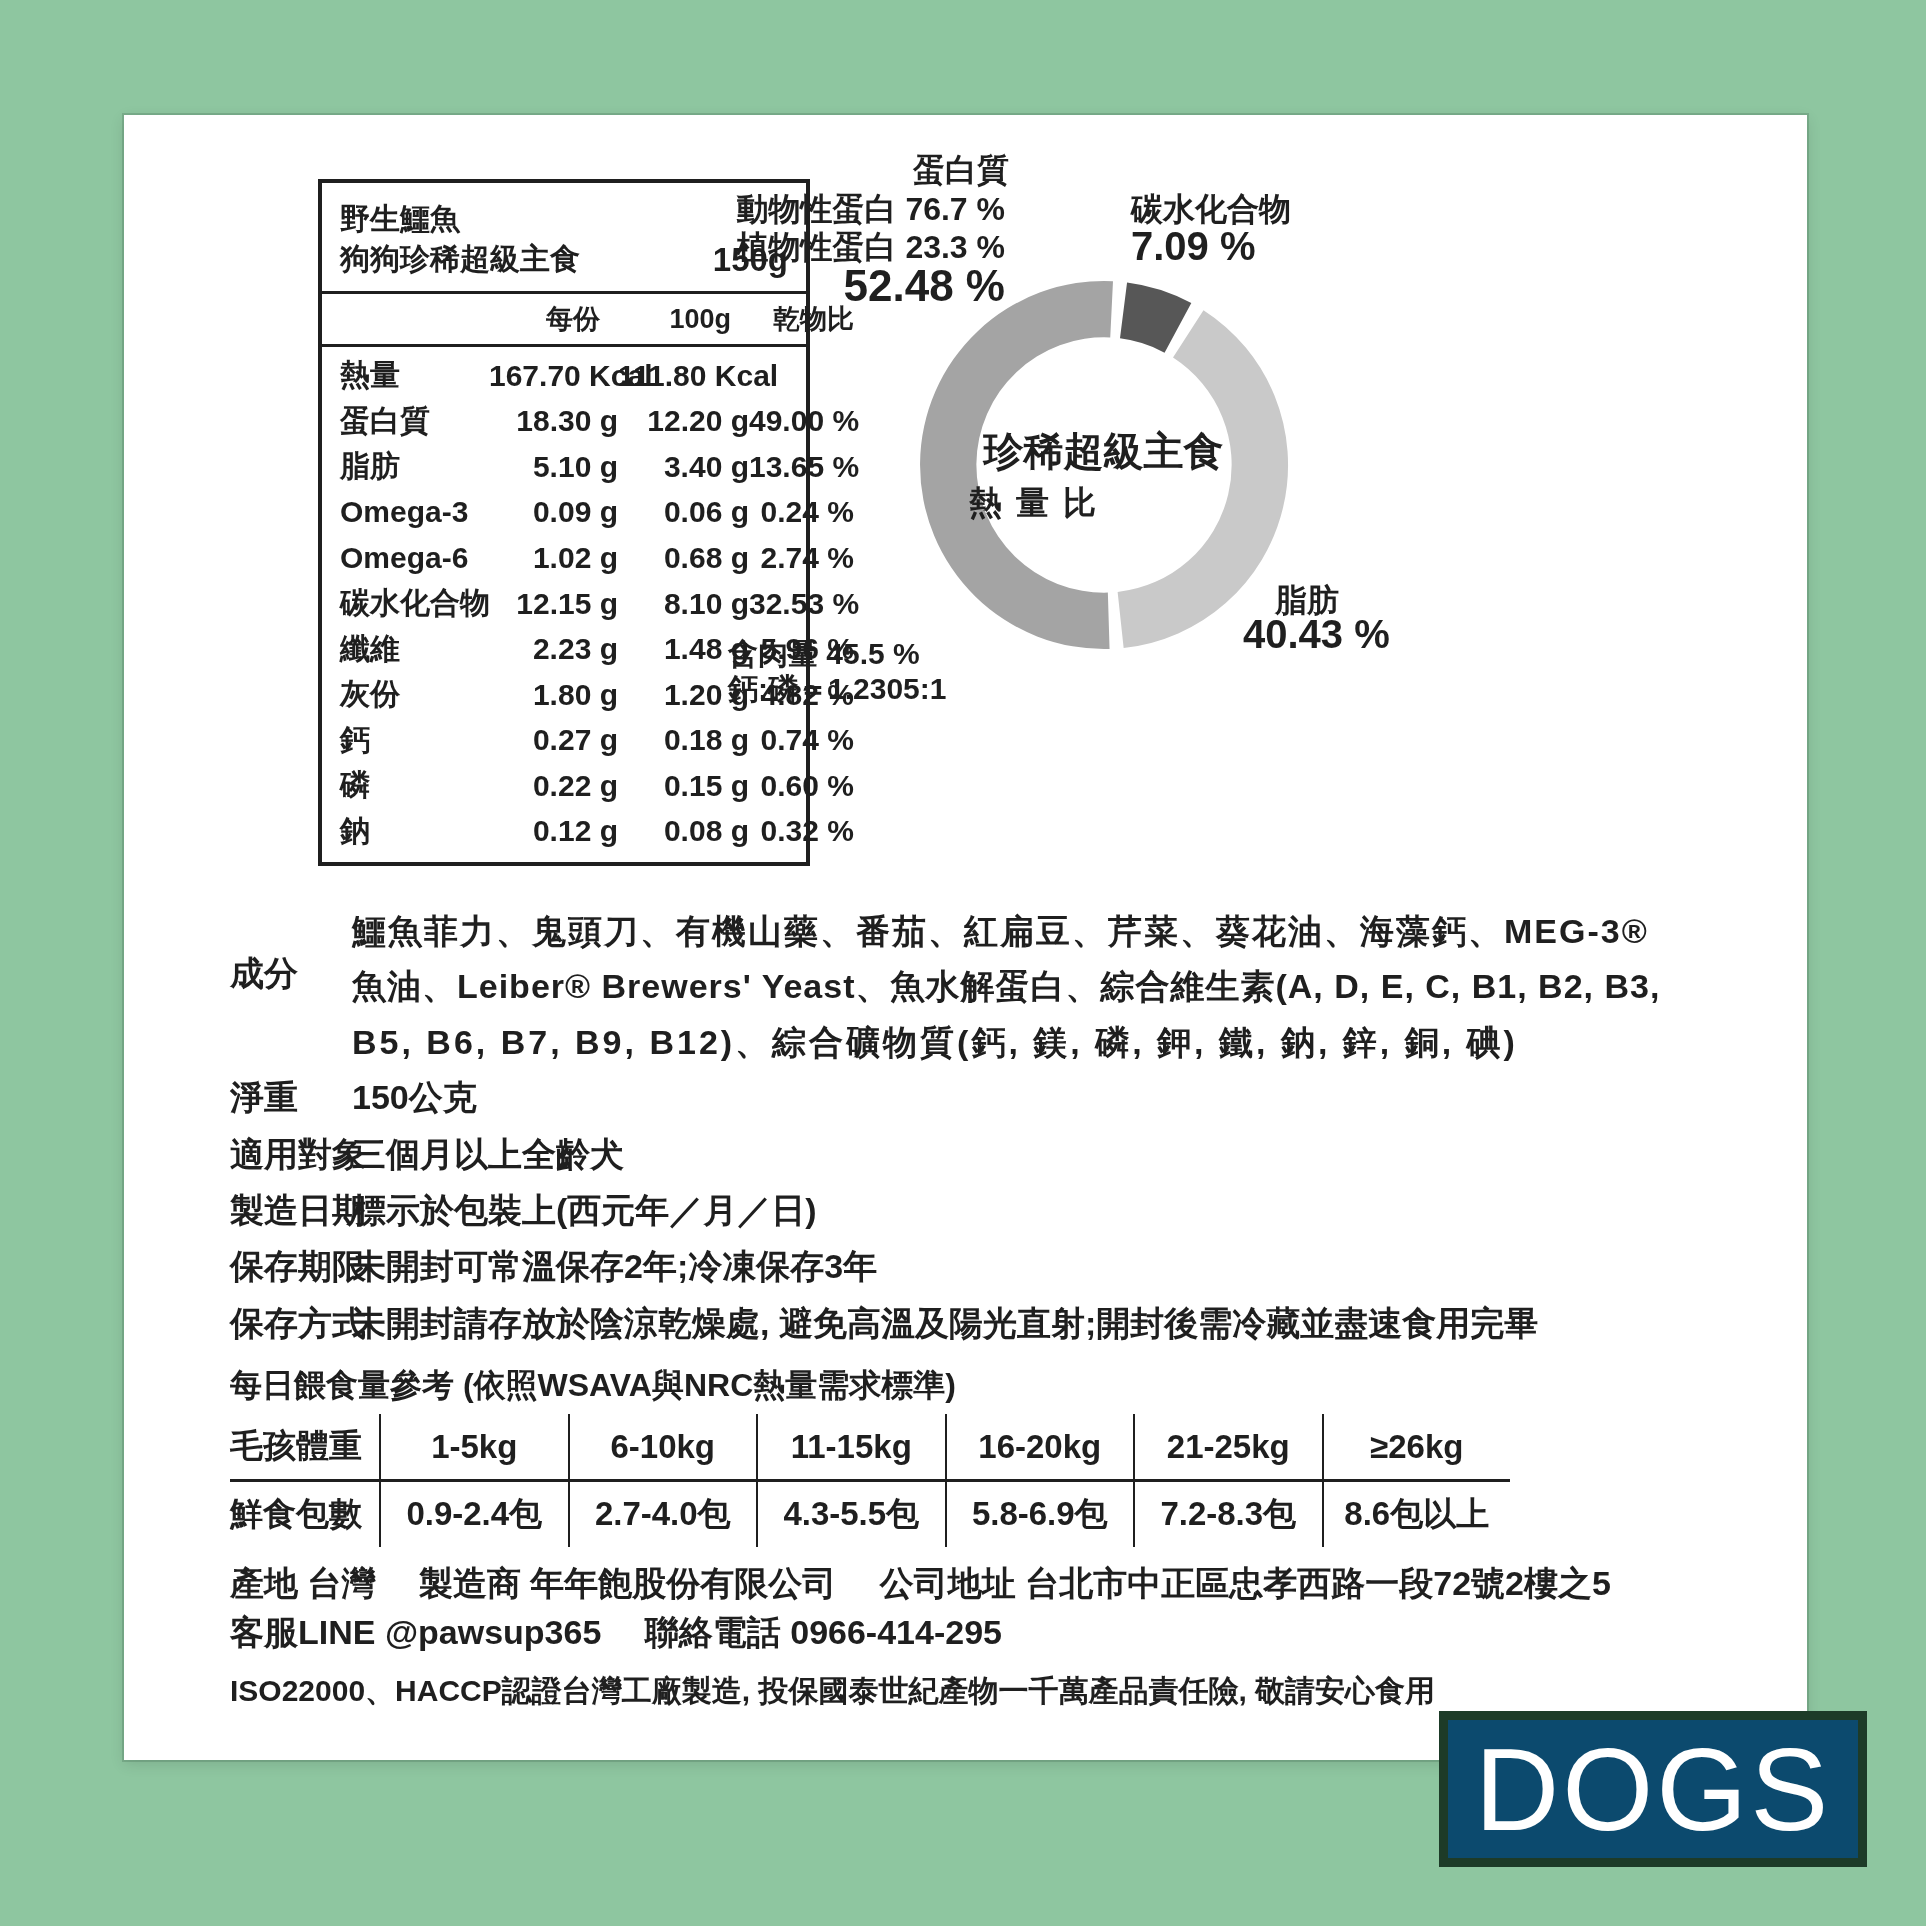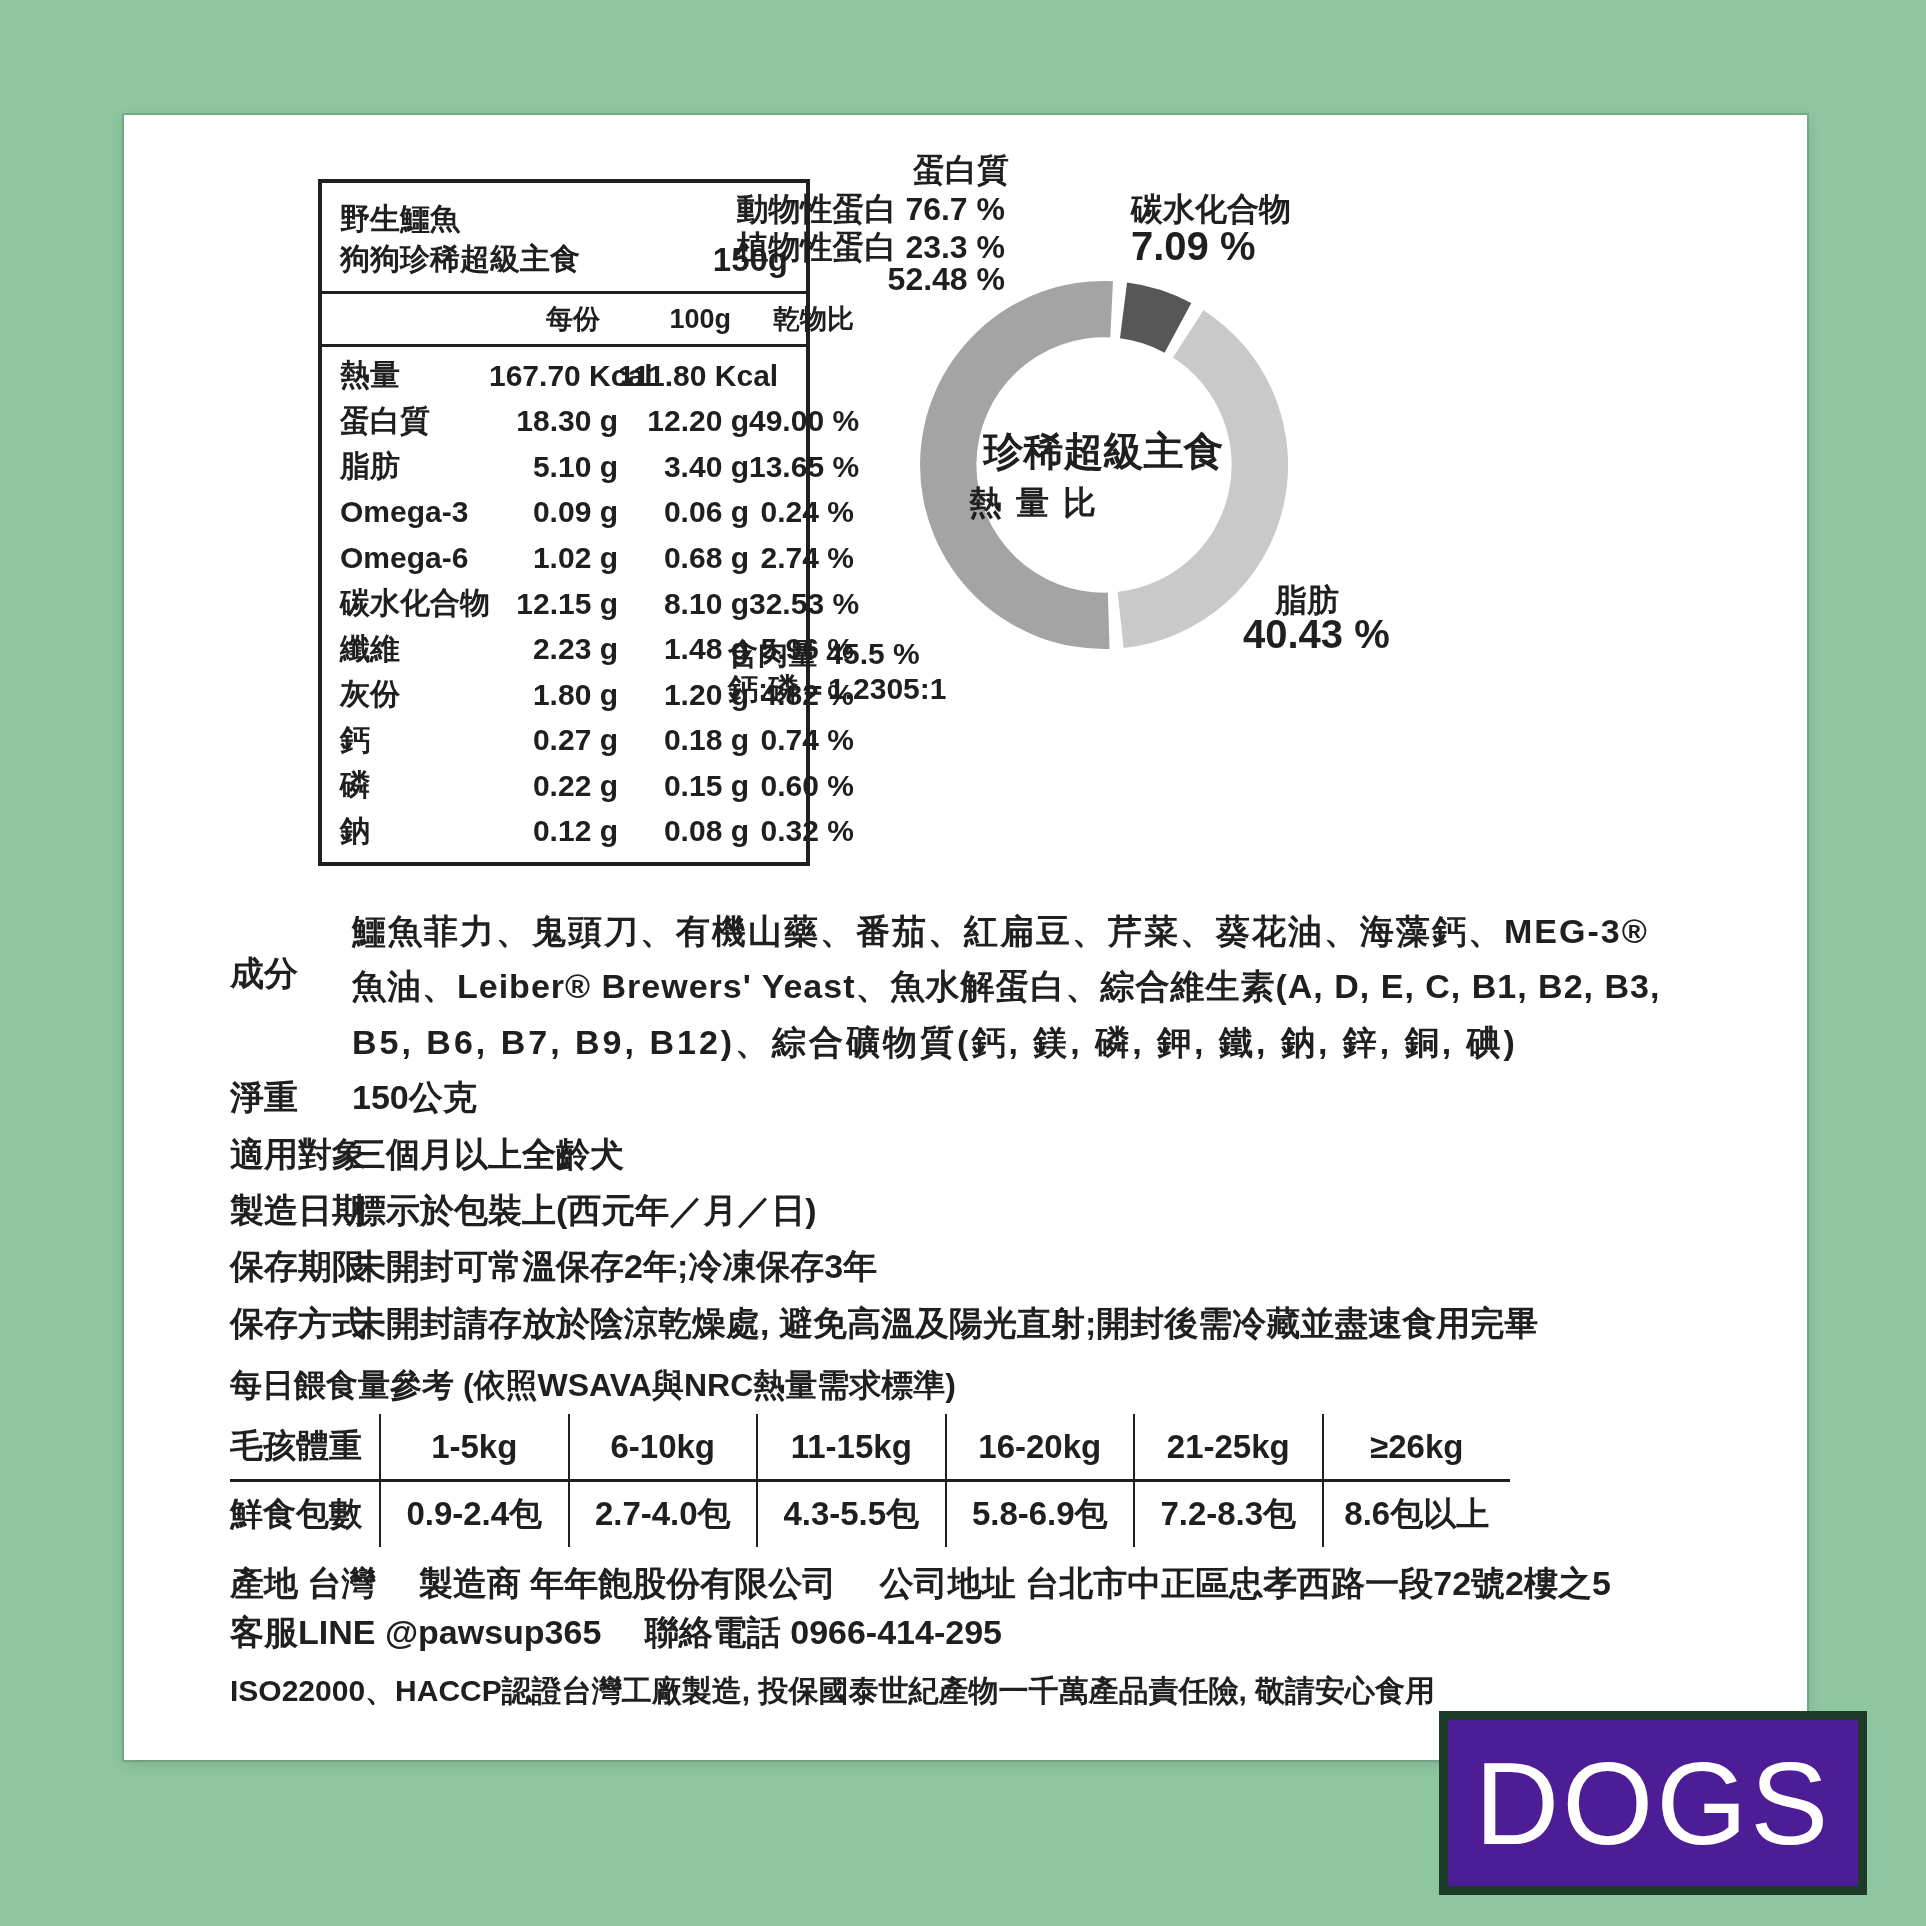--- a/index.html
+++ b/index.html
@@ -45,21 +45,21 @@
   .fcell{height:65px;display:flex;align-items:center;justify-content:center;font-size:33px;
          border-left:2px solid #1f1f1f;white-space:nowrap;}
   .fcell.first{border-left:none;justify-content:flex-start;}
   .fcell.hrow{border-bottom:3px solid #1f1f1f;}
 
   
   .foot{position:absolute;left:230px;font-size:34px;font-weight:600;white-space:nowrap;}
   .foot.small{font-size:30px;}
 
   
-  .badge{position:absolute;left:1439px;top:1711px;width:428px;height:184px;background:#4c1d95;
+  .badge{position:absolute;left:1439px;top:1711px;width:428px;height:156px;background:#0c4a6e;
          border:9px solid #1d3b28;box-sizing:border-box;display:flex;align-items:center;justify-content:center;}
   .badge span{color:#ffffff;font-size:117px;font-weight:400;letter-spacing:3px;line-height:1;}
 </style>
 </head>
 <body>
 
 <div class="stage">
   <div class="card"></div>
 
   <div class="nutri">
@@ -146,21 +146,21 @@
 
   <svg id="donut-svg" class="abs" style="left:916px;top:277px;" width="376" height="376" viewBox="0 0 380 380">
       <path d="M 213.31 5.47 A 186 186 0 0 1 278.25 26.27 L 251.20 76.44 A 129 129 0 0 0 206.17 62.02 Z" fill="#575757"></path>
       <path d="M 290.55 33.52 A 186 186 0 0 1 209.86 374.94 L 203.77 318.26 A 129 129 0 0 0 259.74 81.47 Z" fill="#c9c9c9"></path>
       <path d="M 195.61 375.92 A 186 186 0 1 1 199.09 4.22 L 196.30 61.15 A 129 129 0 1 0 193.89 318.94 Z" fill="#a4a4a4"></path>
     </svg>
 
   <div class="chart-lab" style="left:837px;top:149px;width:248px;text-align:center;">蛋白質</div>
   <div class="chart-lab" style="left:693px;top:188px;width:312px;text-align:right;">動物性蛋白 76.7 %</div>
   <div class="chart-lab" style="left:693px;top:226px;width:312px;text-align:right;">植物性蛋白 23.3 %</div>
-  <div class="chart-lab bigpct" style="left:757px;top:261px;width:248px;text-align:right;font-size:32px;">52.48 %</div>
+  <div class="chart-lab bigpct" style="left:757px;top:261px;width:248px;text-align:right;font-size:44px;">52.48 %</div>
 
   <div class="chart-lab" style="left:1131px;top:188px;">碳水化合物</div>
   <div class="chart-lab bigpct" style="left:1131px;top:224px;">7.09 %</div>
 
   <div class="chart-lab" style="left:1275px;top:579px;">脂肪</div>
   <div class="chart-lab bigpct" style="left:1243px;top:612px;">40.43 %</div>
 
   <div class="center-title">珍稀超級主食</div>
   <div class="center-sub">熱量比</div>
 

